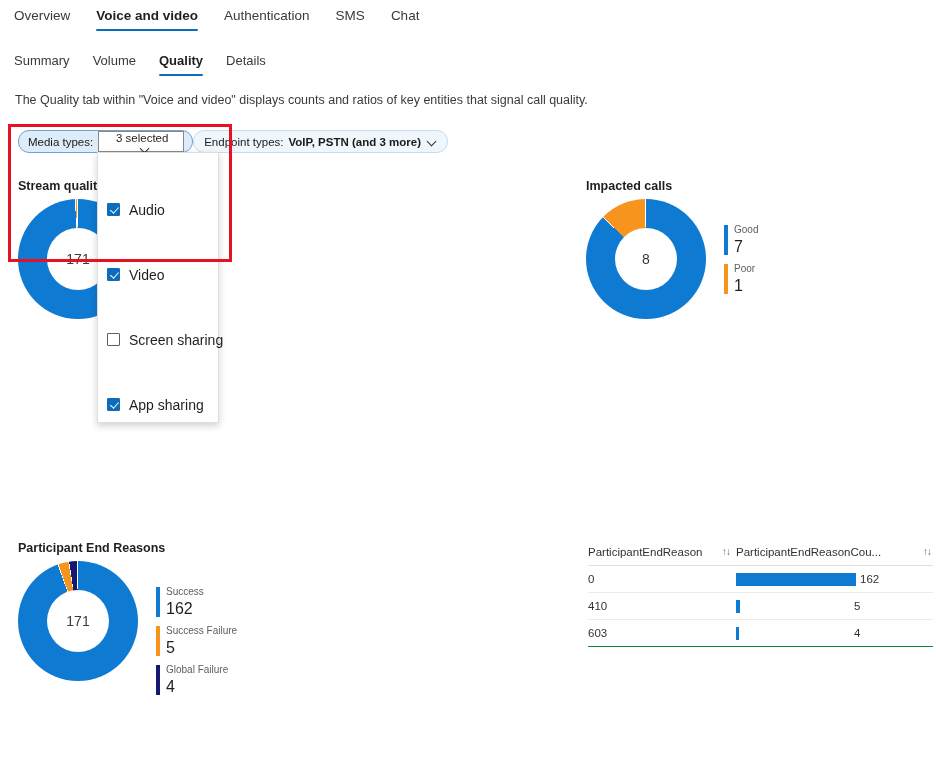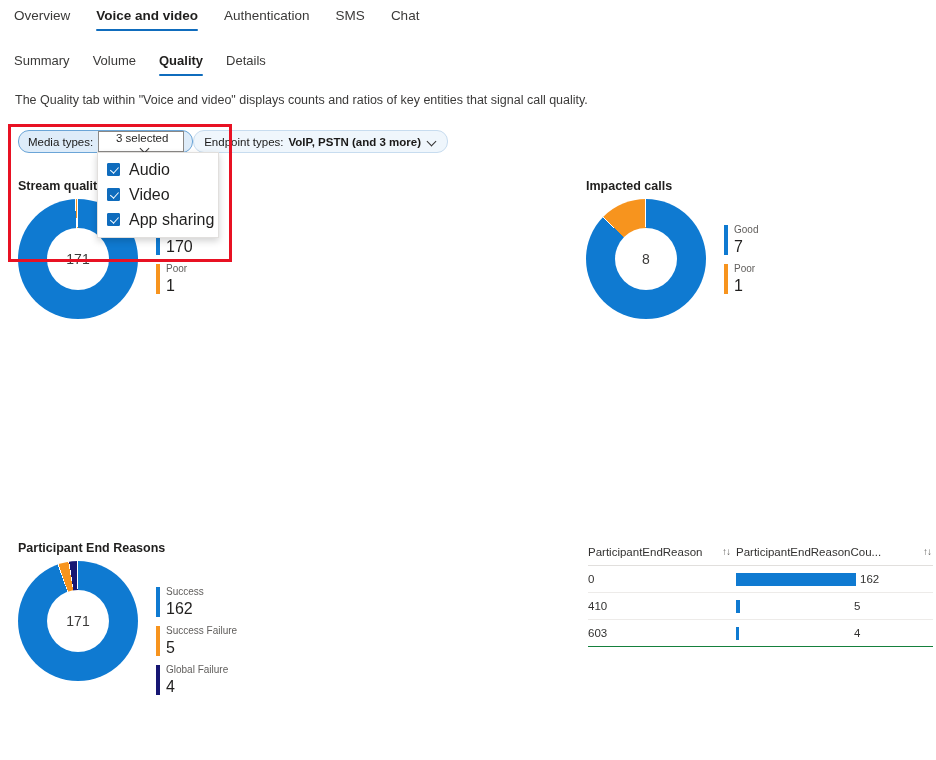--- a/index.html
+++ b/index.html
@@ -138,24 +138,25 @@
     border: 1px solid #e1dfdd;
     box-shadow: 0 3px 7px rgba(0,0,0,0.18);
     padding: 4px 0 5px 0;
     z-index: 20;
   }
   .dd-item {
     display: flex;
     align-items: center;
     height: 25px;
     padding: 0 8px 0 9px;
-    font-size: 16px;
+    font-size: 14px;
     color: #201f1e;
     cursor: pointer;
     white-space: nowrap;
+    margin-top: 40px;
   }
   .cbox {
     width: 13px;
     height: 13px;
     box-sizing: border-box;
     margin-right: 9px;
     border: 1px solid #605e5c;
     background: #ffffff;
     position: relative;
     flex: none;
@@ -360,20 +361,24 @@
 <div class="dropdown" id="media-dropdown">
     <div class="dd-item">
       <span class="cbox checked"></span>
       <span>Audio</span>
     </div>
     <div class="dd-item">
       <span class="cbox checked"></span>
       <span>Video</span>
     </div>
     <div class="dd-item">
+      <span class="cbox"></span>
+      <span>Screen sharing</span>
+    </div>
+    <div class="dd-item">
       <span class="cbox checked"></span>
       <span>App sharing</span>
     </div>
   </div>
 
 <div class="redbox"></div>
 
 <div class="panel" id="panel-stream-quality" style="left:18px; top:179px;">
   <div class="panel-title">Stream quality</div>
   <div class="panel-body">

